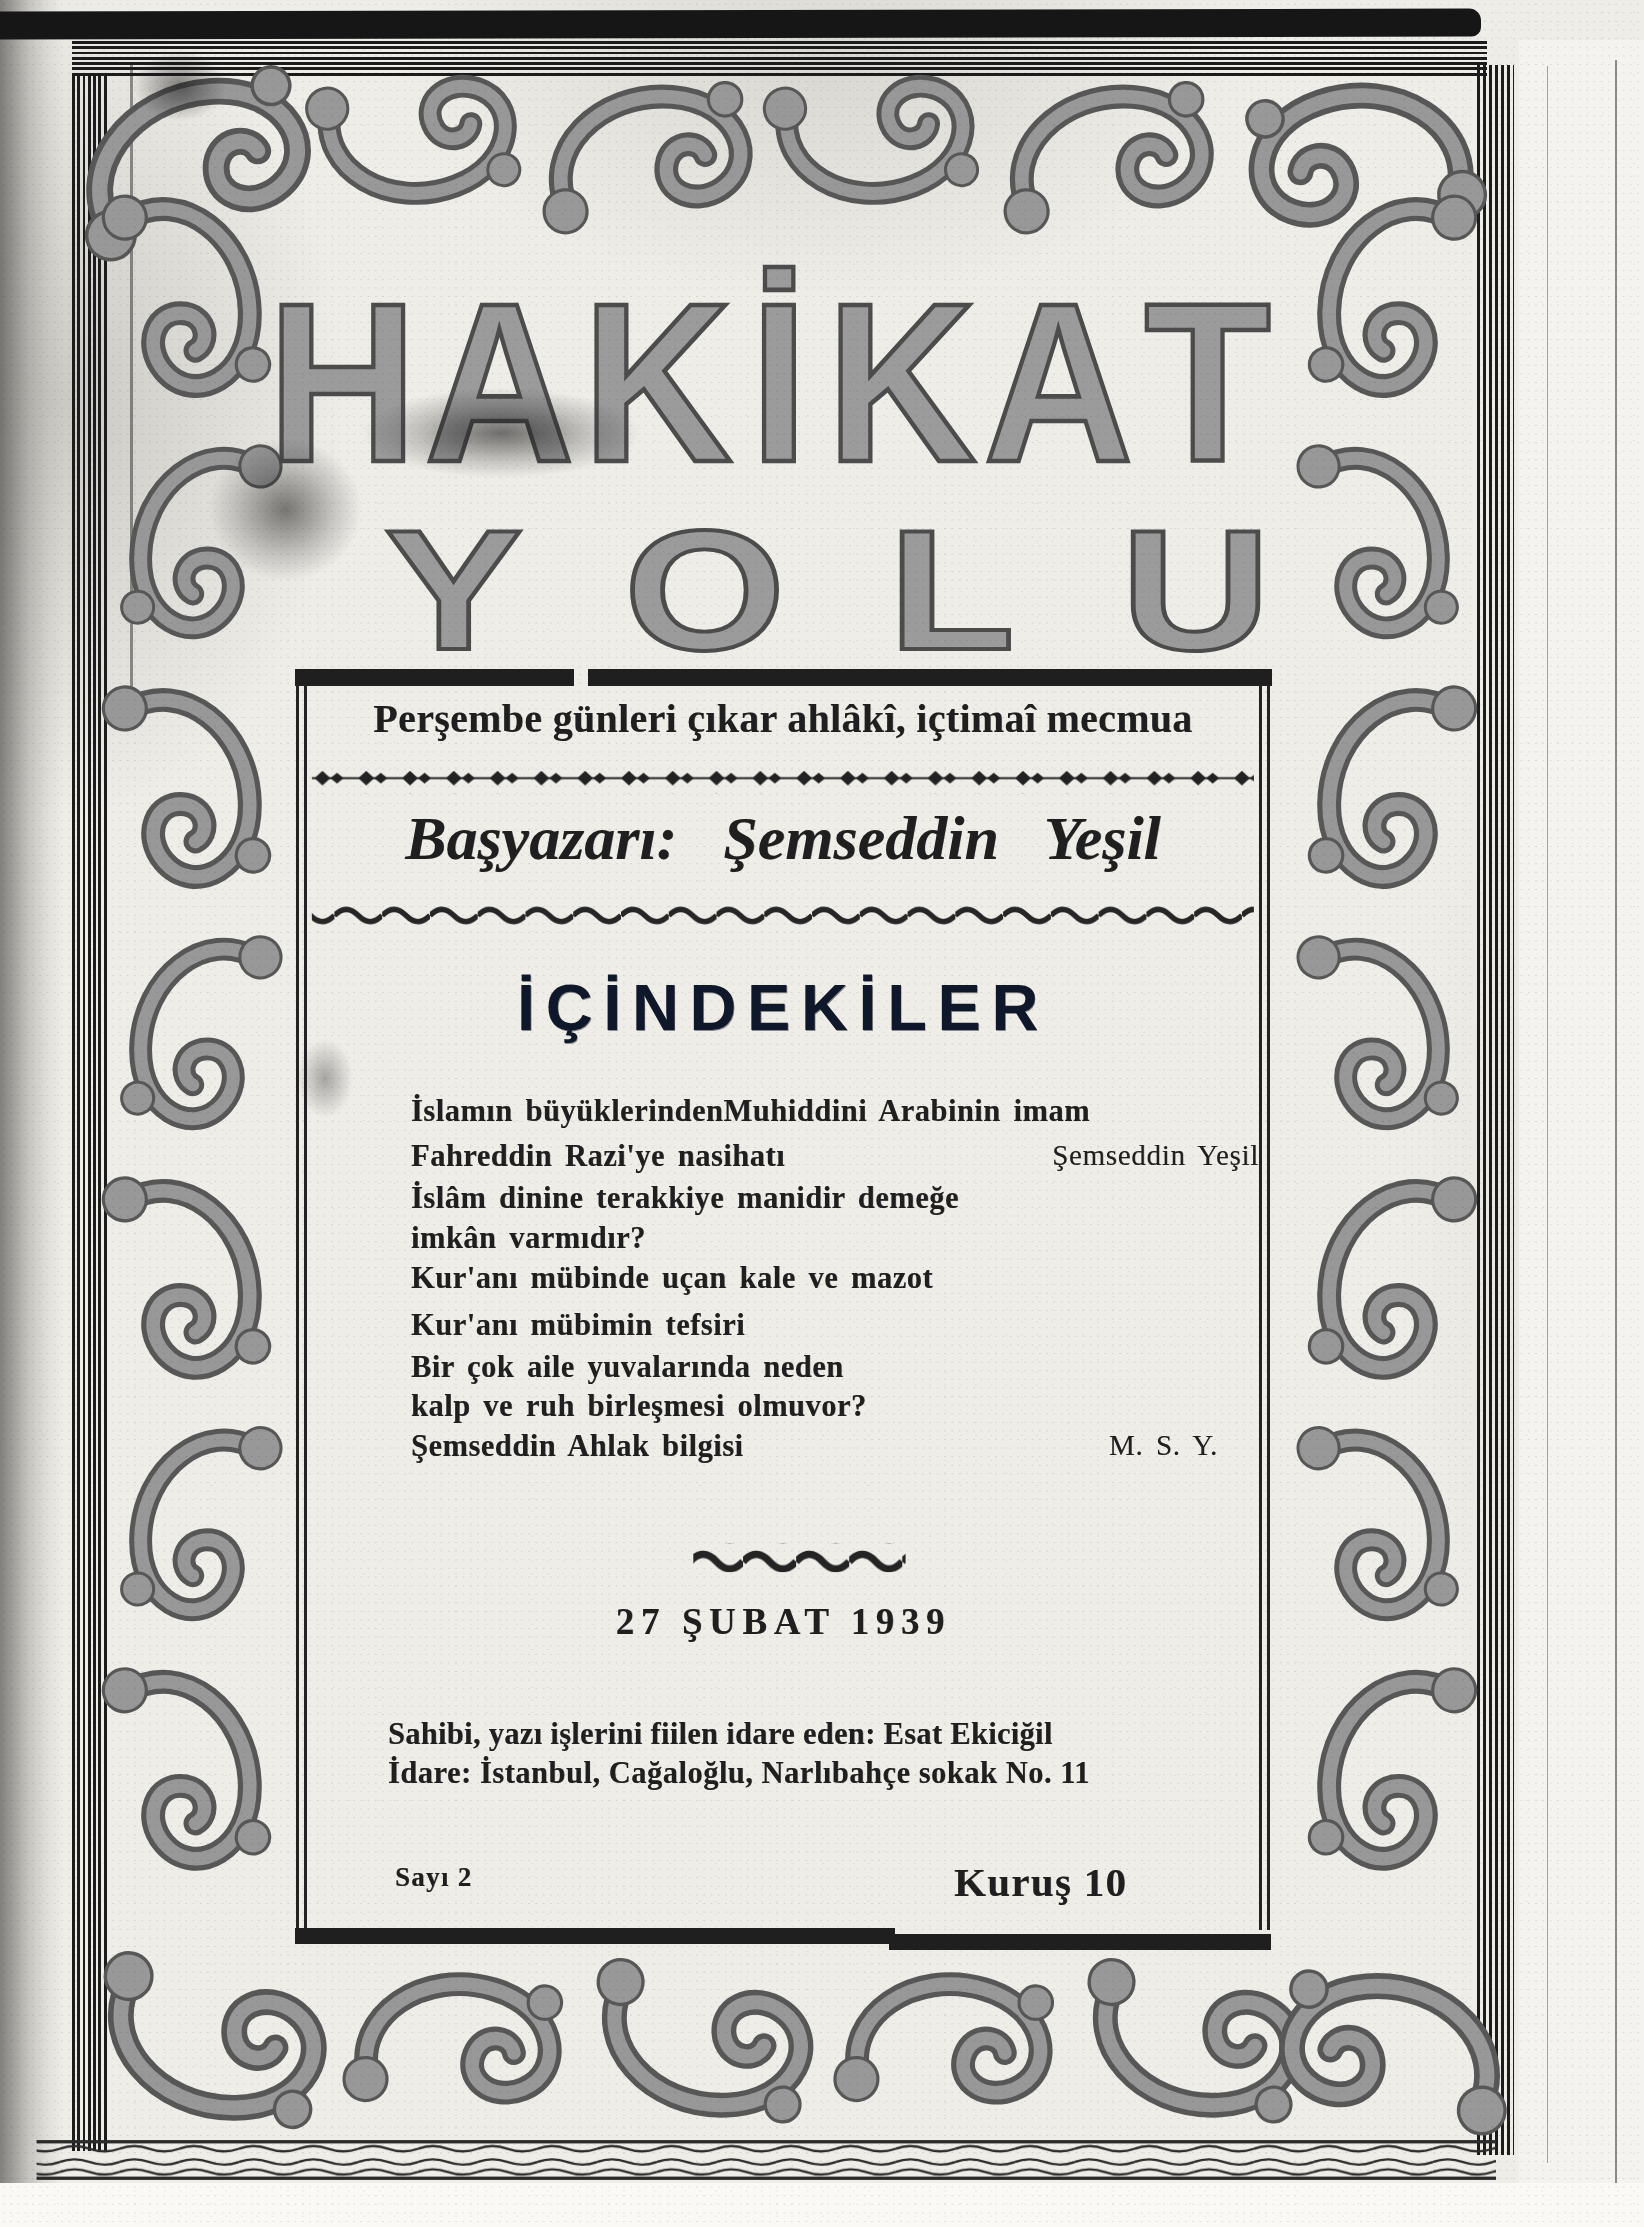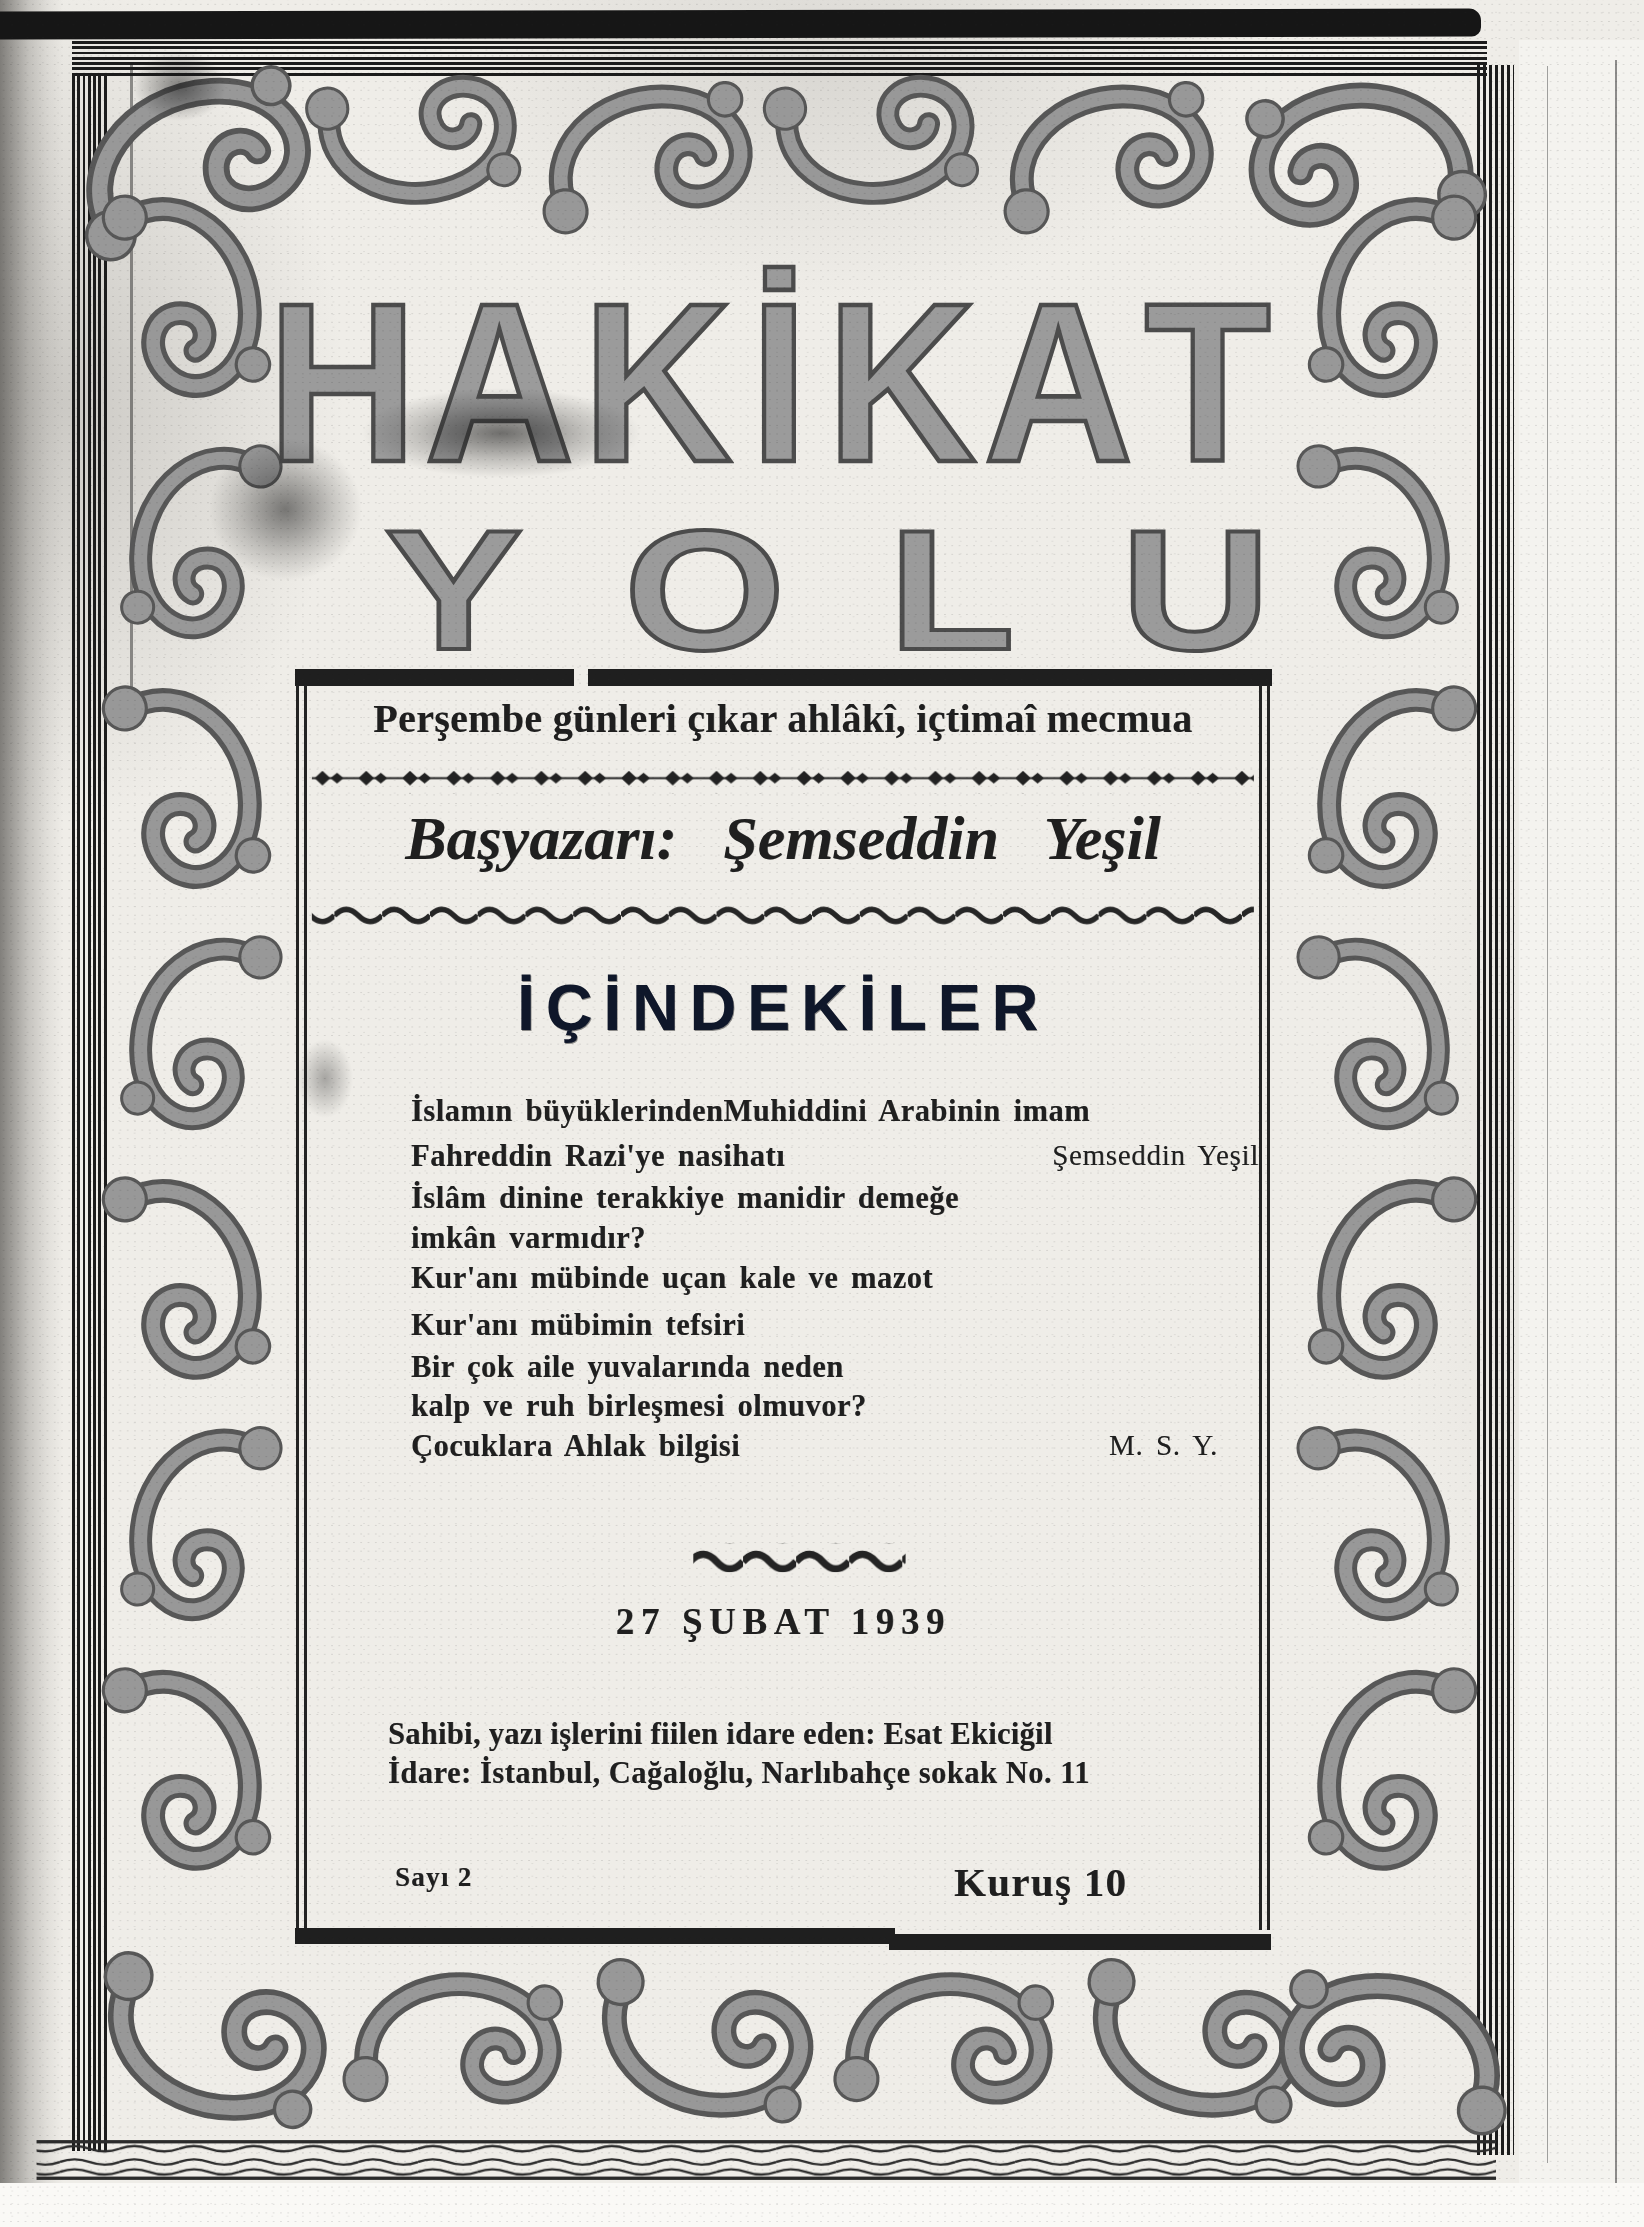--- a/index.html
+++ b/index.html
@@ -234,21 +234,21 @@
   <div class="txt toc-row r6">
     <span>Kur'anı mübimin tefsiri</span>
   </div>
   <div class="txt toc-row r7">
     <span>Bir çok aile yuvalarında neden</span>
   </div>
   <div class="txt toc-row r8">
     <span>kalp ve ruh birleşmesi olmuvor?</span>
   </div>
   <div class="txt toc-row r9">
-    <span>Çocuklara Ahlak bilgisi</span>
+    <span>Şemseddin Ahlak bilgisi</span>
     <span class="author shift">M. S. Y.</span>
   </div>
 
   <div class="txt date">27 ŞUBAT 1939</div>
   <div class="txt owner">Sahibi, yazı işlerini fiilen idare eden: Esat Ekiciğil</div>
   <div class="txt address">İdare: İstanbul, Cağaloğlu, Narlıbahçe sokak No. 11</div>
 
   <div class="txt issue">Sayı 2</div>
   <div class="txt price">Kuruş 10</div>
 

